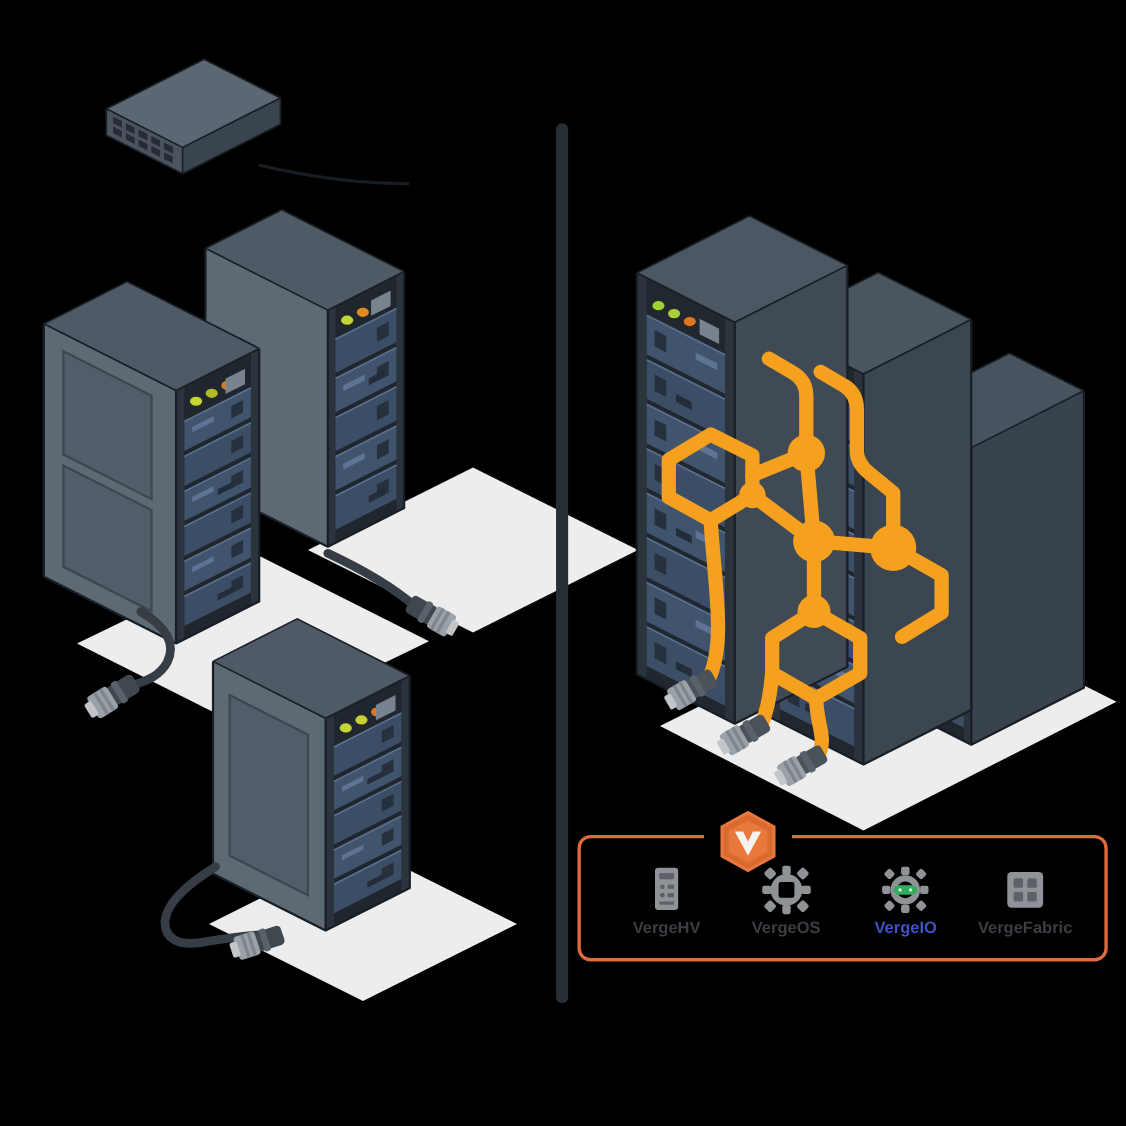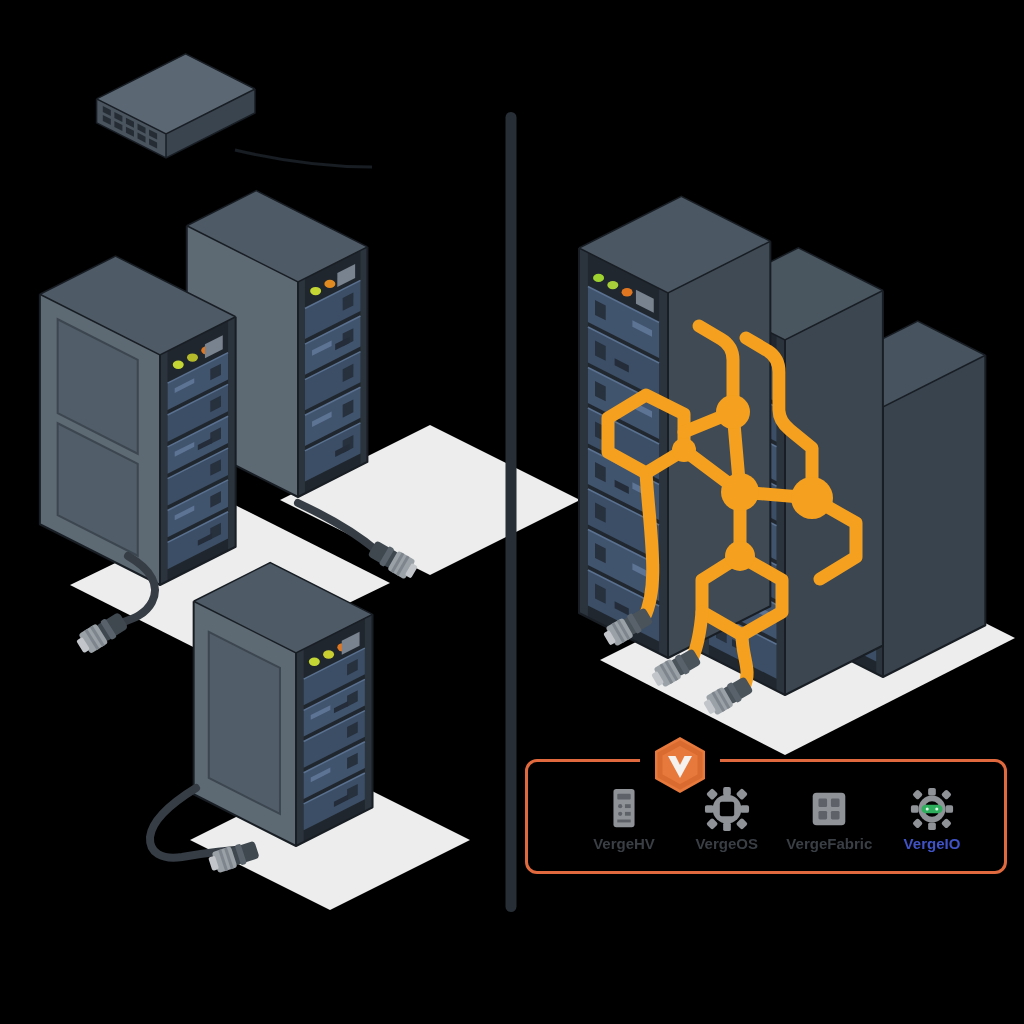--- a/index.html
+++ b/index.html
@@ -7,21 +7,21 @@
          font-family:"Liberation Sans", sans-serif;}
   #scene{position:absolute;left:0;top:0;}
 
   
   .legend{position:absolute;left:525px;top:759px;width:482px;height:115px;
           border:3px solid var(--legend-border,#E0693E);border-radius:12px;box-sizing:border-box;}
   .legend-title{position:absolute;top:-27px;left:112px;display:flex;align-items:center;gap:10px;
                 background:var(--bg,#000);padding:0 12px;}
   .legend-title .ttl{font-size:40px;font-weight:700;letter-spacing:1px;color:var(--title-color,#34383E);}
   .items{position:absolute;left:0;right:0;top:24px;bottom:0;display:flex;
-         justify-content:space-between;padding:0 26px 0 50px;}
+         justify-content:space-between;padding:0 26px 0 32px;}
   .item{display:flex;flex-direction:column;align-items:center;gap:3px;min-width:92px;}
   .item .lbl{font-size:15px;font-weight:700;color:var(--label-color,#3A3F45);white-space:nowrap;}
   .item .lbl.hl{color:var(--label-highlight,#4053C6);}
   .ic{fill:var(--icon-gray,#8F9398);}
   .icd{fill:var(--icon-detail,#5E6268);}
   .icg{fill:var(--icon-green,#2FAE5E);}
 </style>
 </head>
 <body>
 
@@ -405,45 +405,45 @@
             <rect x="35" y="35" width="9" height="9" rx="2" transform="rotate(45 39.5 39.5)"></rect>
             <circle cx="24" cy="24" r="15"></circle>
           </g>
           <rect x="16.5" y="16.5" width="15" height="15" rx="2" fill="#000"></rect>
         </svg>
         <span class="lbl">VergeOS</span>
       </div>
 
       <div class="item">
         <svg width="46" height="46" viewBox="0 0 48 48">
-          <rect class="ic" x="7" y="7" width="34" height="34" rx="4"></rect>
-          <rect class="icd" x="13" y="13" width="9" height="9" rx="1.5"></rect>
-          <rect class="icd" x="26" y="13" width="9" height="9" rx="1.5"></rect>
-          <rect class="icd" x="13" y="26" width="9" height="9" rx="1.5"></rect>
-          <rect class="icd" x="26" y="26" width="9" height="9" rx="1.5"></rect>
-        </svg>
-        <span class="lbl">VergeFabric</span>
-      </div>
-
-      <div class="item">
-        <svg width="46" height="46" viewBox="0 0 48 48">
           <g class="ic">
             <rect x="20" y="2" width="8" height="8" rx="2"></rect>
               <rect x="20" y="38" width="8" height="8" rx="2"></rect>
             <rect x="2" y="20" width="8" height="8" rx="2"></rect>
               <rect x="38" y="20" width="8" height="8" rx="2"></rect>
             <rect x="5" y="5" width="8" height="8" rx="2" transform="rotate(45 9 9)"></rect>
             <rect x="35" y="5" width="8" height="8" rx="2" transform="rotate(45 39 9)"></rect>
             <rect x="5" y="35" width="8" height="8" rx="2" transform="rotate(45 9 39)"></rect>
             <rect x="35" y="35" width="8" height="8" rx="2" transform="rotate(45 39 39)"></rect>
             <circle cx="24" cy="24" r="14"></circle>
           </g>
           <circle cx="24" cy="24" r="8" fill="#000"></circle>
           <rect class="icg" x="13" y="19.5" width="22" height="9" rx="4.5"></rect>
           <circle cx="19" cy="24" r="1.6" fill="#DFF5E6"></circle>
           <circle cx="29" cy="24" r="1.6" fill="#DFF5E6"></circle>
         </svg>
         <span class="lbl hl">VergeIO</span>
       </div>
 
+      <div class="item">
+        <svg width="46" height="46" viewBox="0 0 48 48">
+          <rect class="ic" x="7" y="7" width="34" height="34" rx="4"></rect>
+          <rect class="icd" x="13" y="13" width="9" height="9" rx="1.5"></rect>
+          <rect class="icd" x="26" y="13" width="9" height="9" rx="1.5"></rect>
+          <rect class="icd" x="13" y="26" width="9" height="9" rx="1.5"></rect>
+          <rect class="icd" x="26" y="26" width="9" height="9" rx="1.5"></rect>
+        </svg>
+        <span class="lbl">VergeFabric</span>
+      </div>
+
     </div>
   </div>
 </div>
 
 </body></html>

